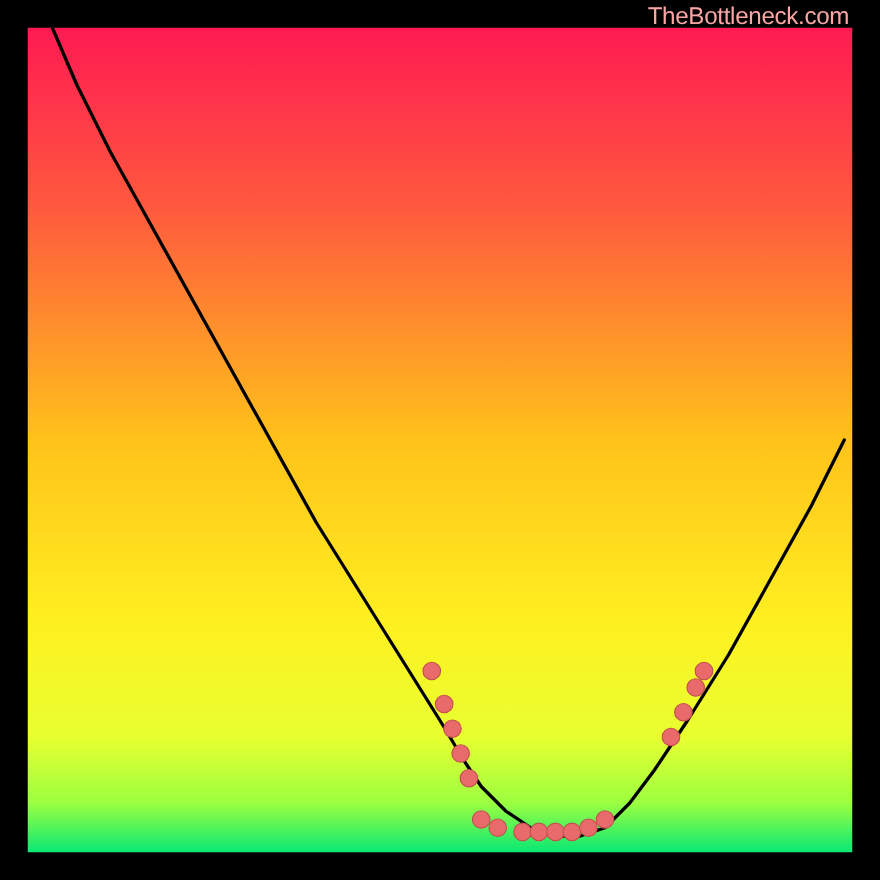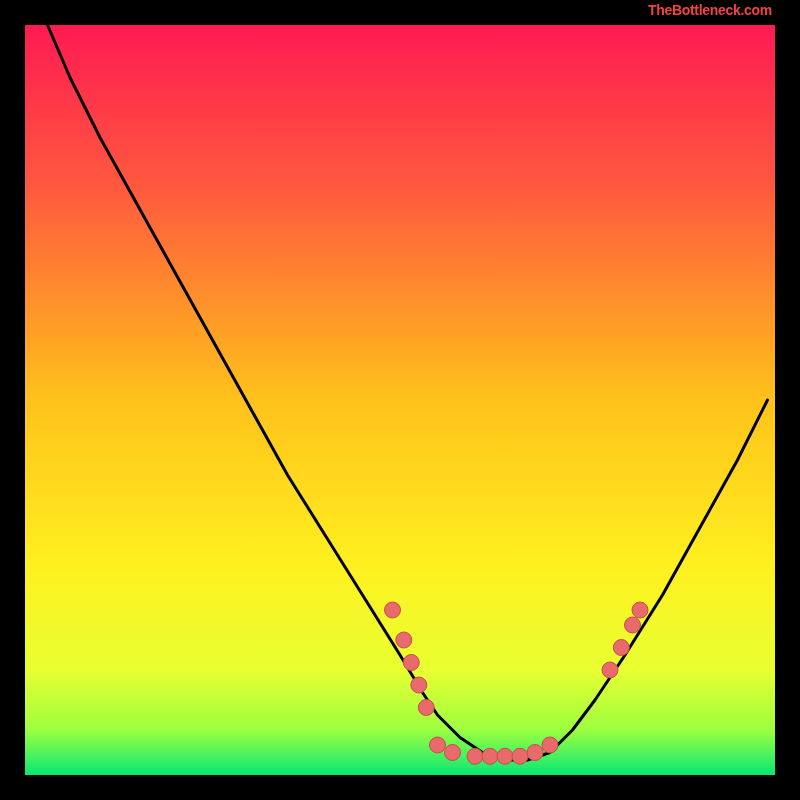--- a/index.html
+++ b/index.html
@@ -23,24 +23,24 @@
     position: absolute;
     left: 0;
     top: 0;
     width: 750px;
     height: 750px;
   }
   .watermark {
     position: absolute;
     top: 2px;
     right: 28px;
-    color: #ef4444;
-    font-size: 14px;
+    color: #fca5a5;
+    font-size: 22px;
     letter-spacing: -0.3px;
-    font-weight: 700;
+    font-weight: 400;
   }
 </style>
 </head>
 <body>
 
 <div class="frame">
   <svg class="plot" viewBox="0 0 750 750" preserveAspectRatio="none">
     <defs>
       <linearGradient id="bg-grad" x1="0" y1="0" x2="0" y2="1">
         <stop offset="0%" stop-color="#ff1a52"></stop>

